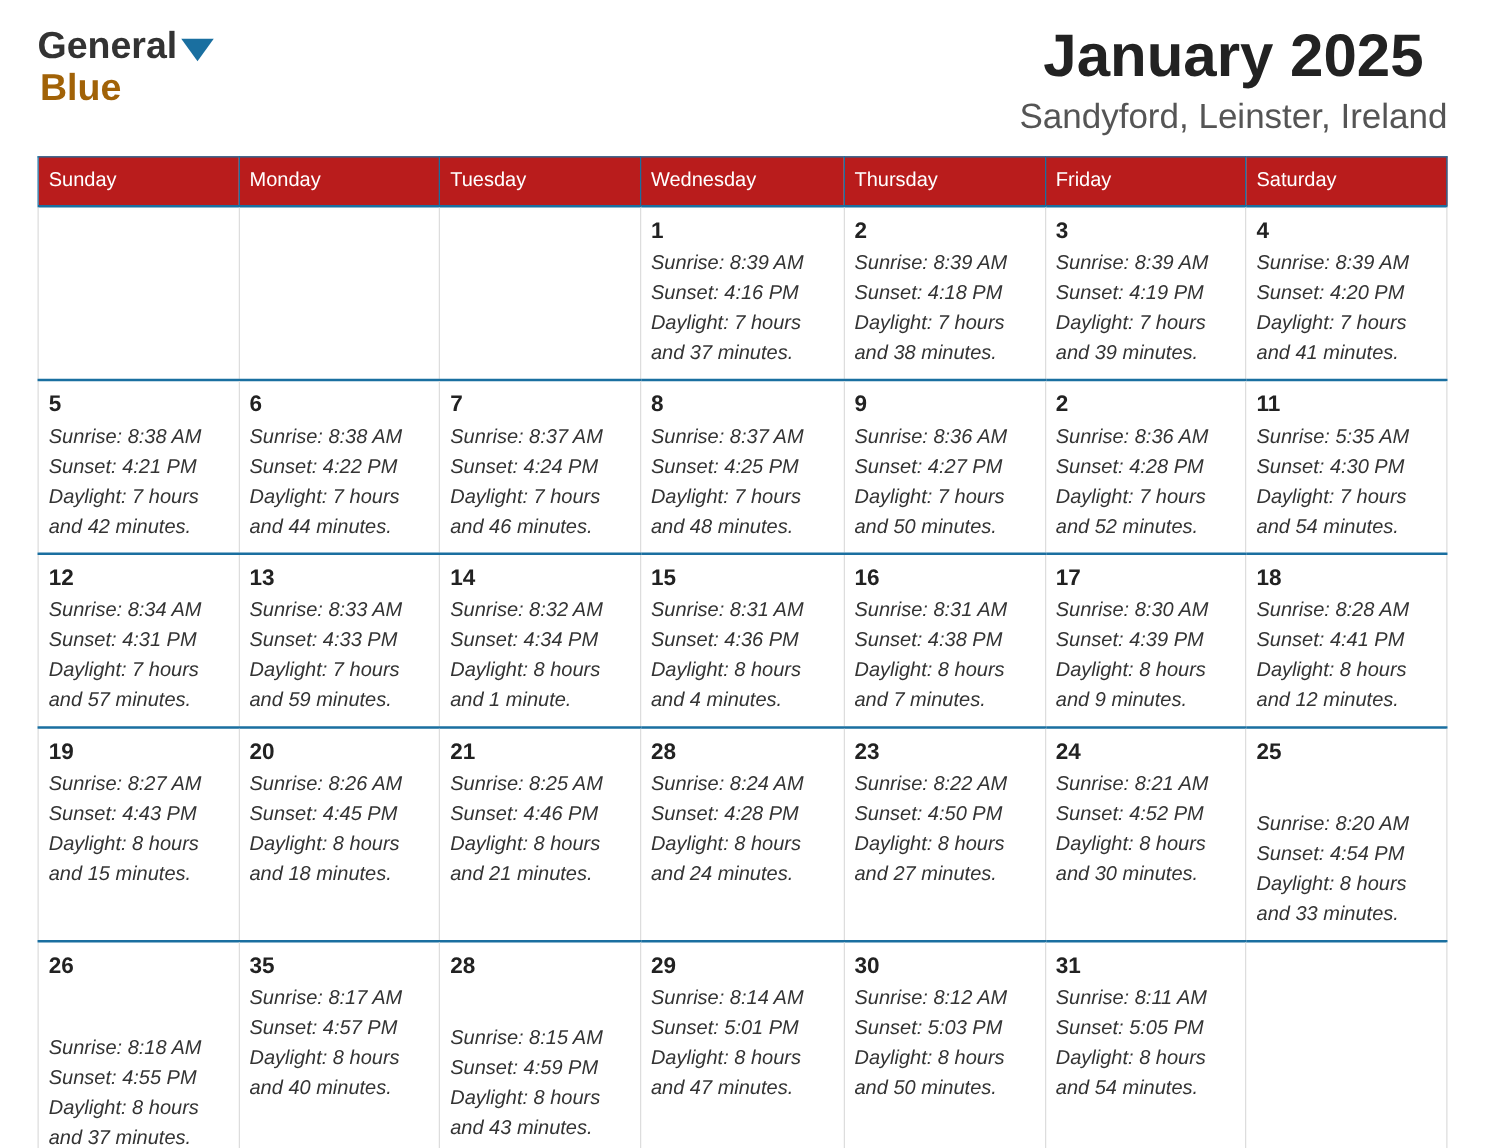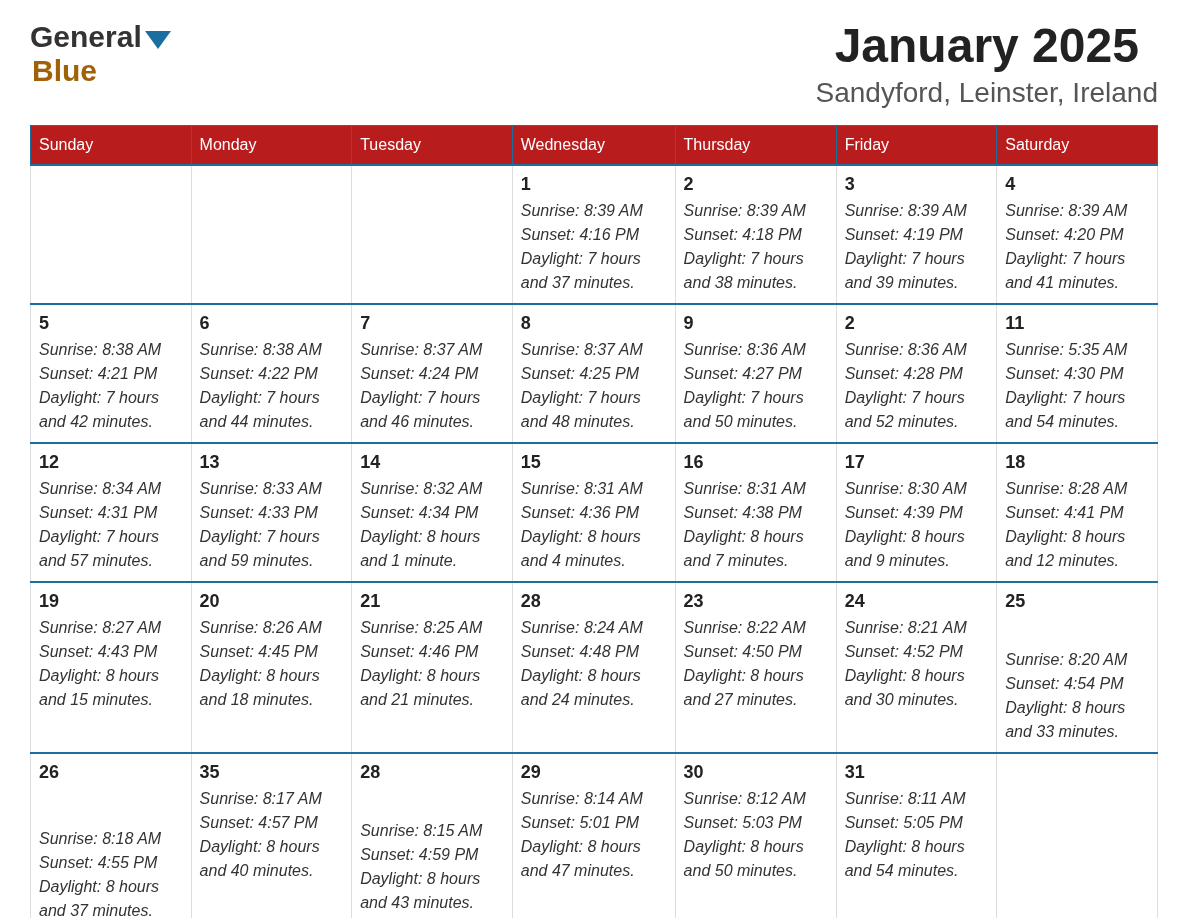--- a/index.html
+++ b/index.html
@@ -267,21 +267,21 @@
         <td>
           <span class="day-number">21</span>
           <div class="day-info" style="white-space: pre-line;">Sunrise: 8:25 AM
 Sunset: 4:46 PM
 Daylight: 8 hours
 and 21 minutes.</div>
         </td>
         <td>
           <span class="day-number">28</span>
           <div class="day-info" style="white-space: pre-line;">Sunrise: 8:24 AM
-Sunset: 4:48 PM
+Sunset: 4:28 PM
 Daylight: 8 hours
 and 24 minutes.</div>
         </td>
         <td>
           <span class="day-number">23</span>
           <div class="day-info" style="white-space: pre-line;">Sunrise: 8:22 AM
 Sunset: 4:50 PM
 Daylight: 8 hours
 and 27 minutes.</div>
         </td>

